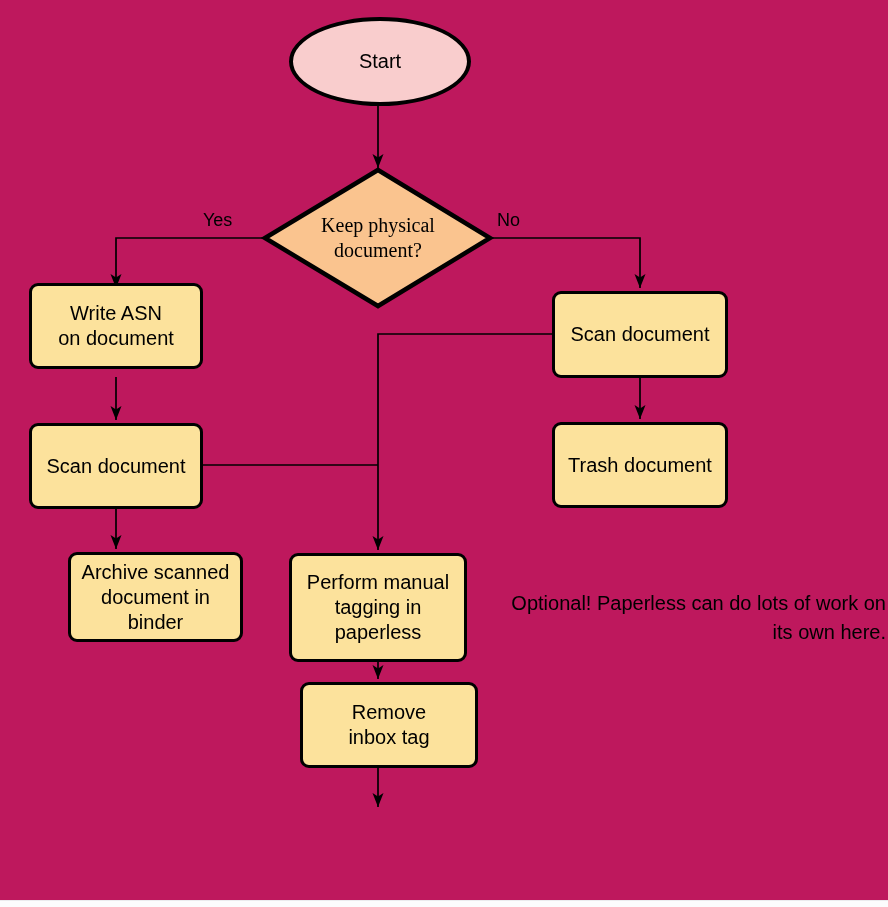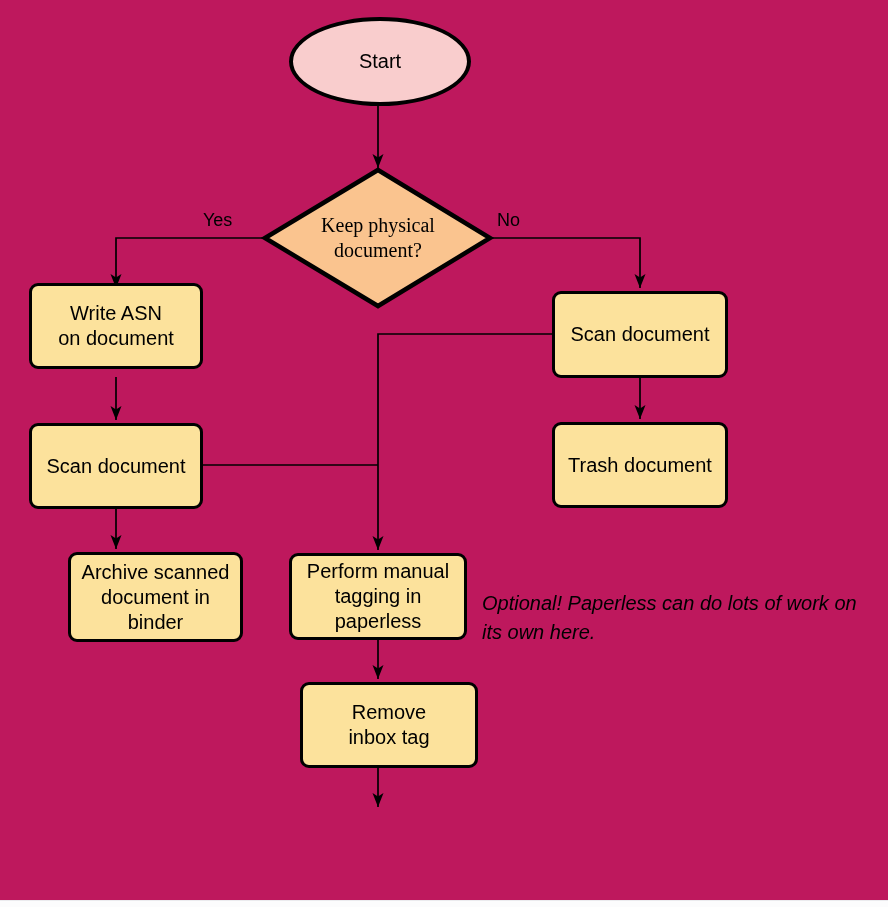--- a/index.html
+++ b/index.html
@@ -42,37 +42,37 @@
   .decision svg { position: absolute; left: 0; top: 0; }
   .decision polygon { fill: var(--decision-fill); stroke: var(--stroke); stroke-width: 4.5px; }
   .decision .node-label { position: relative; z-index: 1; }
 
   .edge-label {
     position: absolute; z-index: 2; text-align: left;
     font-size: 18px; line-height: 20px;
   }
   .annotation {
     position: absolute; z-index: 2;
-    font-size: 20px; font-style: italic; line-height: 29px;
-    white-space: pre-line; text-align: left;
+    font-size: 20px; line-height: 29px;
+    white-space: pre-line; text-align: right;
   }
   .bottom-divider {
     position: absolute; left: 0; top: 900px; width: 888px; height: 7px;
     background: #fcfcfd; border-top: 1px solid #ebebee; z-index: 3;
   }
 
   
   #node-start       { left: 289px; top: 17px;  width: 182px; height: 89px; }
   #node-decision    { left: 261px; top: 164px; width: 234px; height: 148px; }
   #node-write-asn   { left: 29px;  top: 283px; width: 174px; height: 86px; }
   #node-scan-left   { left: 29px;  top: 423px; width: 174px; height: 86px; }
   #node-archive     { left: 28px;  top: 552px; width: 175px; height: 90px; margin-left: 40px; }
   #node-scan-right  { left: 552px; top: 291px; width: 176px; height: 87px; }
   #node-trash       { left: 552px; top: 422px; width: 176px; height: 86px; }
-  #node-tagging     { left: 289px; top: 553px; width: 178px; height: 87px; }
+  #node-tagging     { left: 289px; top: 553px; width: 178px; height: 109px; }
   #node-remove      { left: 289px; top: 682px; width: 178px; height: 86px; margin-left: 11px; }
   #node-end         { left: 289px; top: 810px; width: 181px; height: 88px; }
   #edge-label-yes   { left: 203px; top: 210px; width: 48px; }
   #edge-label-no    { left: 497px; top: 210px; width: 48px; }
   #annotation-note  { left: 482px; top: 589px; width: 404px; }
 </style>
 </head>
 <body>
 
 <div class="canvas">

